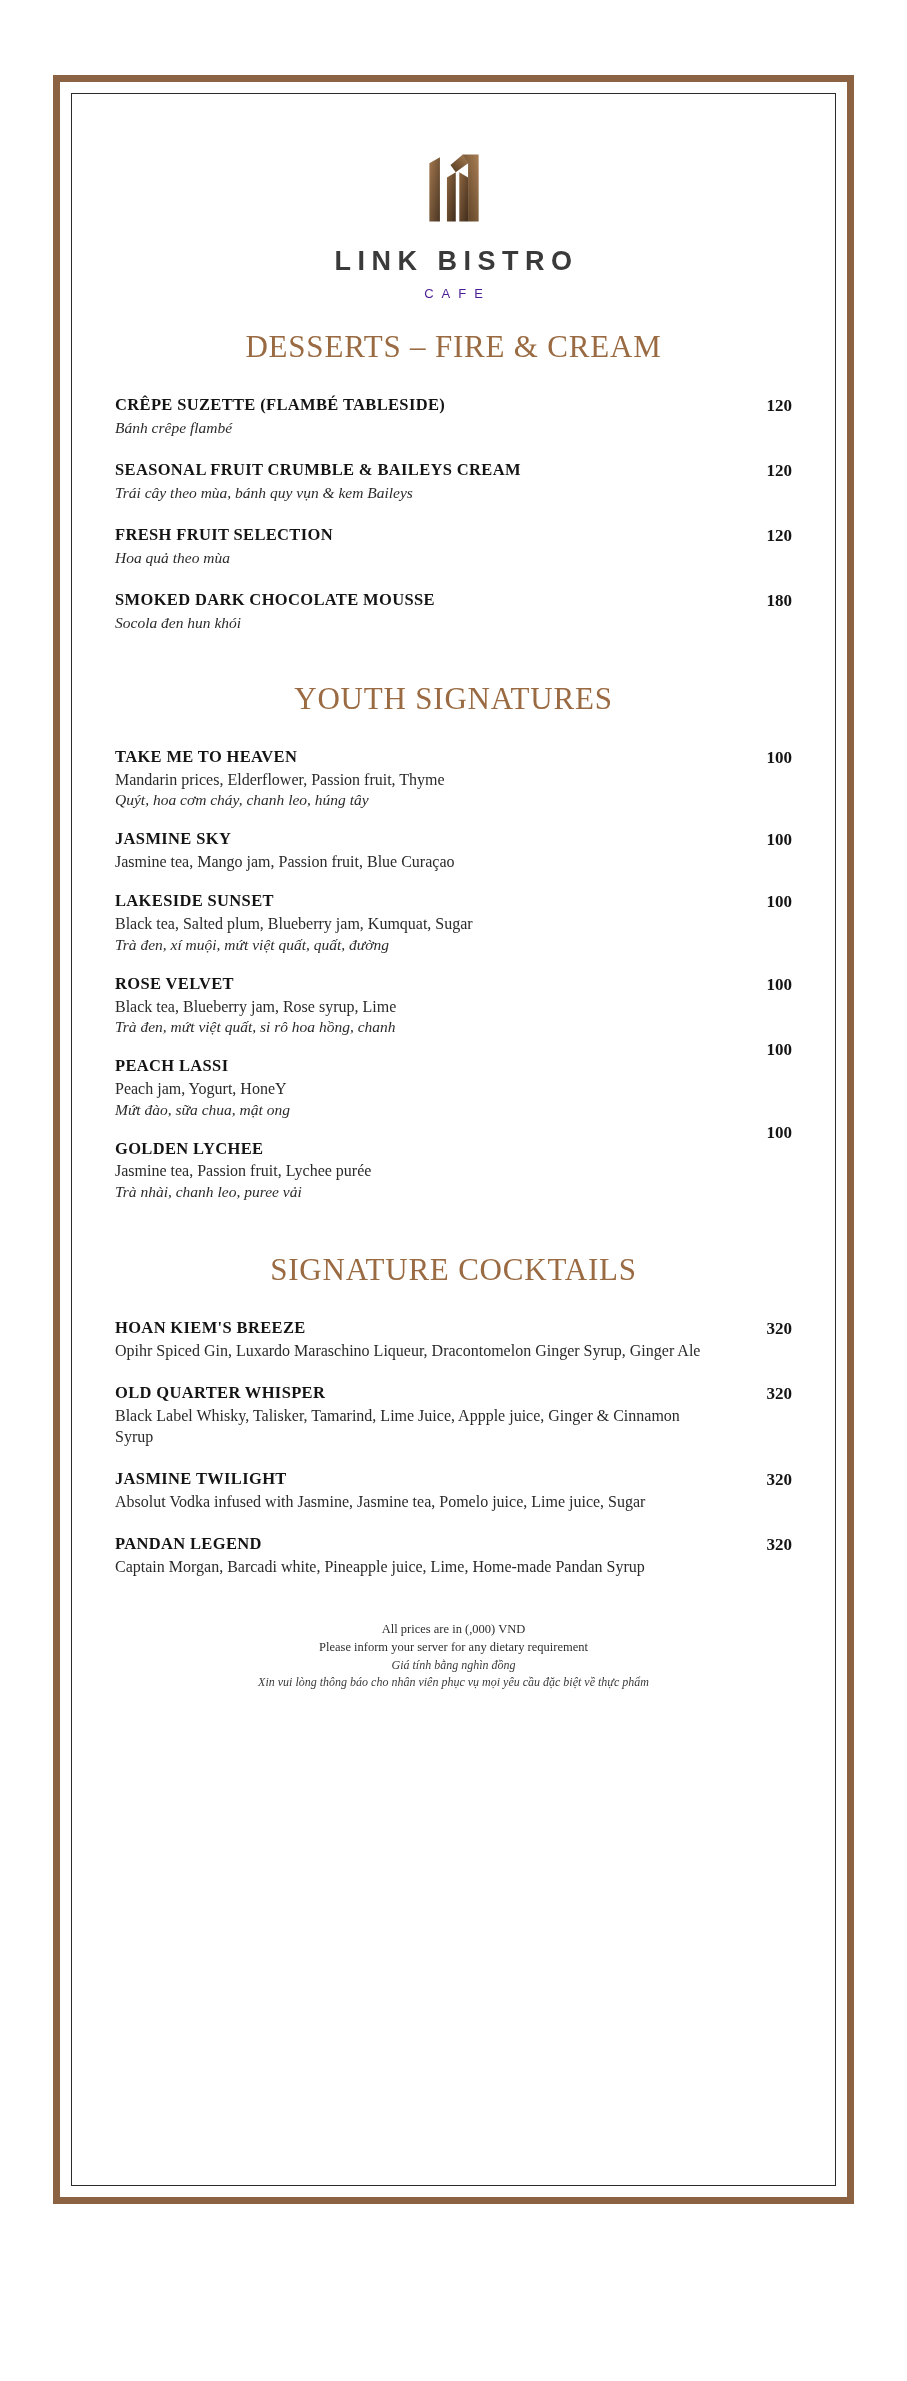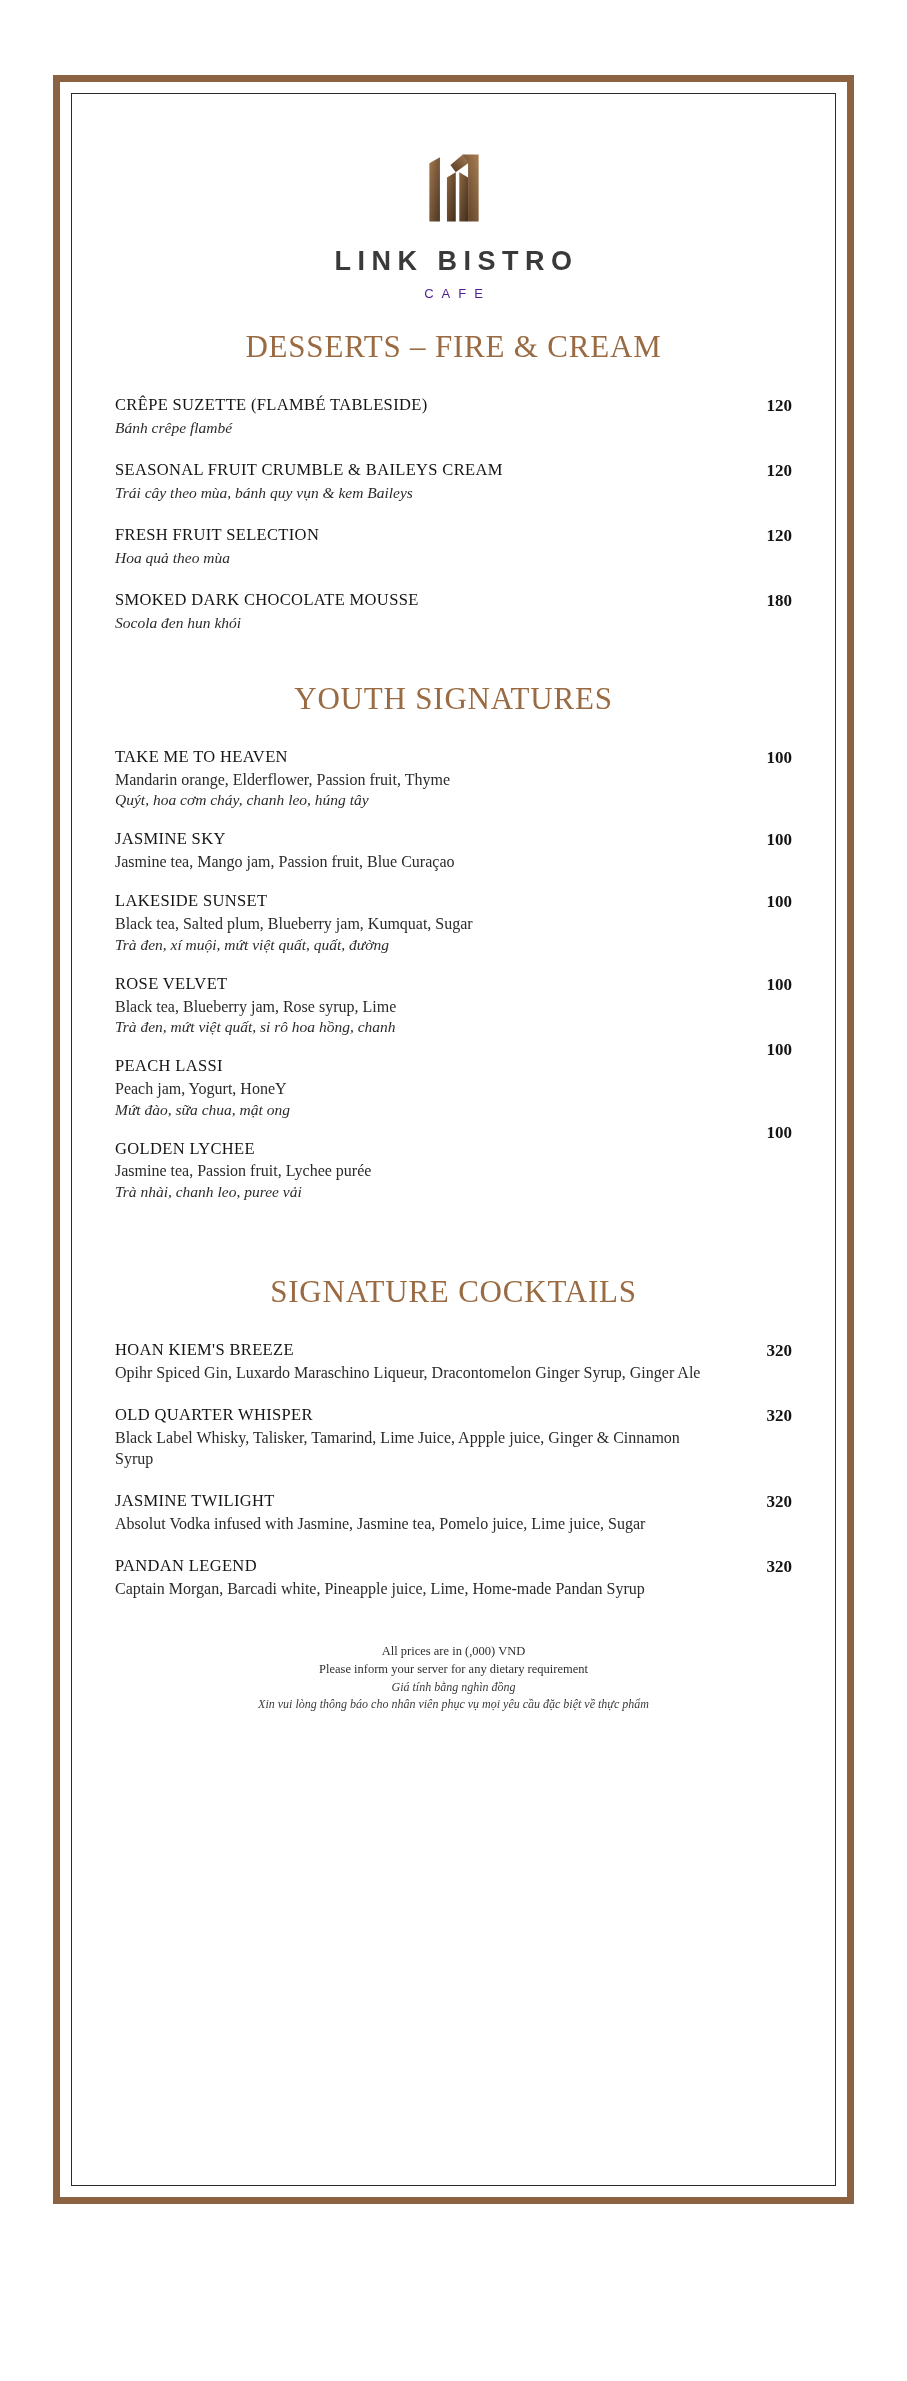--- a/index.html
+++ b/index.html
@@ -81,34 +81,34 @@
     text-align: center;
     color: #9A6B42;
     font-family: "Liberation Serif", "DejaVu Serif", serif;
     font-size: 31px;
     letter-spacing: 0.8px;
     font-weight: 400;
     margin: 0;
   }
   .section-desserts { margin-top: 28px; margin-bottom: 30px; }
   .section-youth    { margin-top: 48px; margin-bottom: 30px; }
-  .section-cocktails{ margin-top: 72px; margin-bottom: 30px; }
+  .section-cocktails{ margin-top: 50px; margin-bottom: 30px; }
 
   
   .item-list { margin: 0; padding: 0; list-style: none; }
 
   .menu-item {
     position: relative;
     margin-bottom: 22px;
     padding-right: 70px;
   }
   .menu-item.tight { margin-bottom: 19px; }
   .item-name {
     font-family: "Liberation Serif", "DejaVu Serif", serif;
-    font-weight: normal;
+    font-weight: bold;
     font-size: 16.5px;
     letter-spacing: 0.35px;
     color: #141414;
     margin: 0 0 3px 0;
     line-height: 1.2;
   }
   .item-price {
     position: absolute;
     right: 0;
     top: 1px;
@@ -215,21 +215,21 @@
         <span class="item-price">180</span>
         <p class="item-desc-vi">Socola đen hun khói</p>
       </li>
     </ul>
 
     <h2 class="section-title section-youth">YOUTH SIGNATURES</h2>
     <ul class="item-list">
       <li class="menu-item tight">
         <p class="item-name">TAKE ME TO HEAVEN</p>
         <span class="item-price">100</span>
-        <p class="item-desc">Mandarin orange, Elderflower, Passion fruit, Thyme</p>
+        <p class="item-desc">Mandarin prices, Elderflower, Passion fruit, Thyme</p>
         <p class="item-desc-vi">Quýt, hoa cơm cháy, chanh leo, húng tây</p>
       </li>
       <li class="menu-item tight">
         <p class="item-name">JASMINE SKY</p>
         <span class="item-price">100</span>
         <p class="item-desc">Jasmine tea, Mango jam, Passion fruit, Blue Curaçao</p>
       </li>
       <li class="menu-item tight">
         <p class="item-name">LAKESIDE SUNSET</p>
         <span class="item-price">100</span>

